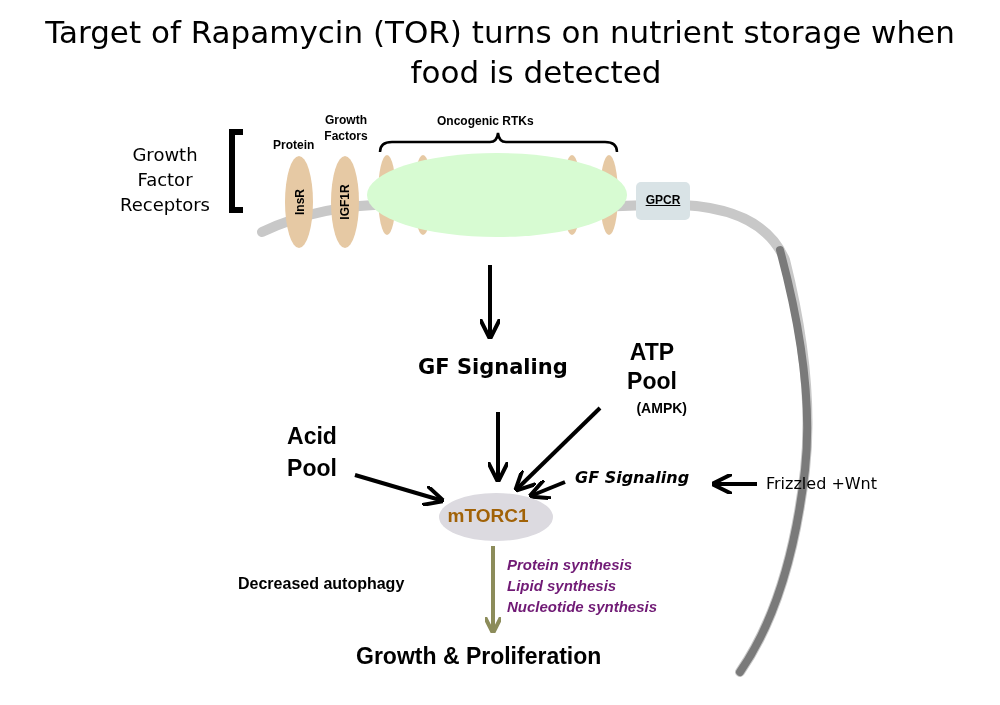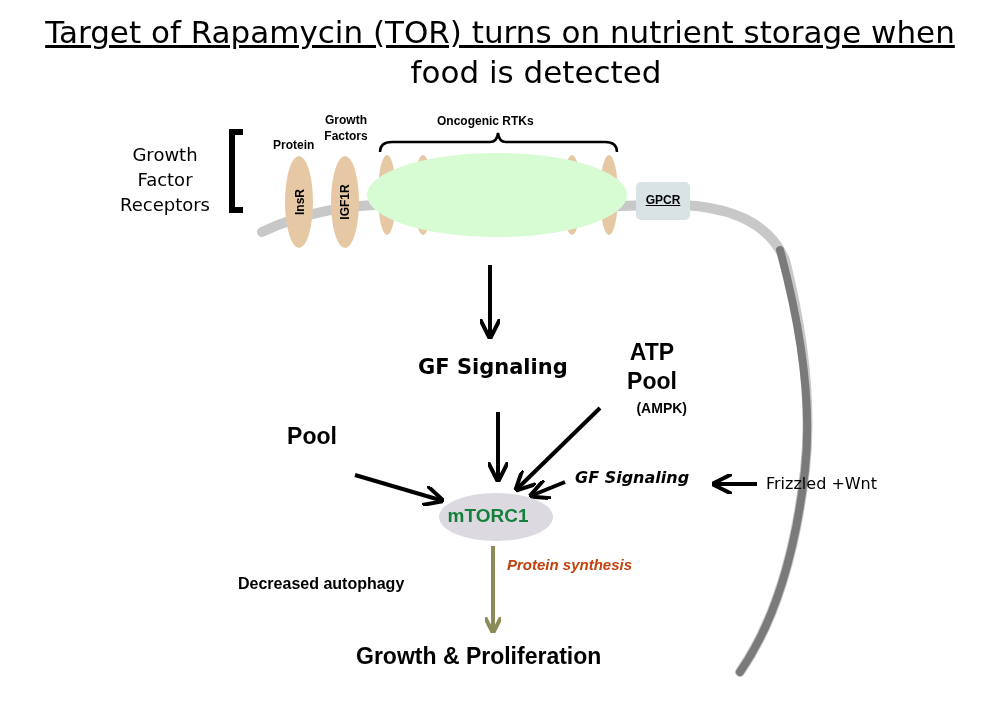--- a/index.html
+++ b/index.html
@@ -6,21 +6,21 @@
   body { width:1000px; height:705px; position:relative; overflow:hidden; font-family:"DejaVu Sans", sans-serif; }
   .abs { position:absolute; }
   .title { left:0; width:1000px; text-align:center; font-family:"DejaVu Sans", sans-serif; font-size:31px; color:#000; line-height:40px; }
   .hand { font-family:"DejaVu Sans", sans-serif; color:#000; }
   .bold { font-family:"Liberation Sans", sans-serif; font-weight:bold; color:#000; }
   svg { position:absolute; left:0; top:0; }
 </style>
 </head>
 <body>
 
-<div class="abs title" style="top:12px;text-decoration:underline;">Target of Rapamycin (TOR) turns on nutrient storage when</div>
+<div class="abs title" style="top:12px;">Target of Rapamycin (TOR) turns on nutrient storage when</div>
 <div class="abs title" style="top:52px;margin-left:36px;">food is detected</div>
 
 <svg width="1000" height="705">
   <defs>
     <marker id="ah" viewBox="0 0 10 10" refX="8" refY="5" markerWidth="5" markerHeight="5" orient="auto">
       <path d="M0,0 L10,5 L0,10" fill="none" stroke="#000" stroke-width="2"></path>
     </marker>
     <marker id="ah2" viewBox="0 0 10 10" refX="8" refY="5" markerWidth="4" markerHeight="4" orient="auto">
       <path d="M0,0 L10,5 L0,10" fill="none" stroke="#8c8c5a" stroke-width="2.5"></path>
     </marker>
@@ -74,23 +74,26 @@
 <div class="abs bold" style="left:322px; top:195px; width:46px; text-align:center; font-size:12px; transform:rotate(-90deg);">IGF1R</div>
 <div class="abs bold" style="left:638px; top:193px; width:50px; text-align:center; font-size:12px;text-decoration:underline;">GPCR</div>
 
 <div class="abs hand" style="left:418px; top:355px; font-size:21px; font-weight:bold;">GF Signaling</div>
 <div class="abs bold" style="left:612px; top:338px; width:80px; text-align:center; font-size:23px; line-height:29px;">
   <div>ATP</div>
   <div>Pool</div>
 </div>
 <div class="abs bold" style="left:617px; top:400px; width:70px; text-align:right; font-size:14px;">(AMPK)</div>
 <div class="abs bold" style="left:262px; top:420px; width:100px; text-align:center; font-size:23px; line-height:32px;">
+  <div>Acid</div>
   <div>Pool</div>
 </div>
 <div class="abs hand" style="left:575px; top:468px; font-size:16px; font-weight:bold; font-style:italic;">GF Signaling</div>
 <div class="abs hand" style="left:766px; top:474px; font-size:16px;">Frizzled +Wnt</div>
-<div class="abs bold" style="left:440px; top:505px; width:96px; text-align:center; font-size:19px; color:#15803d;">mTORC1</div>
+<div class="abs bold" style="left:440px; top:505px; width:96px; text-align:center; font-size:19px; color:#a16207;">mTORC1</div>
 
 <div class="abs bold" style="left:238px; top:575px; font-size:16px;text-align:right;">Decreased autophagy</div>
-<div class="abs bold" style="left:507px; top:554px; font-size:15px; font-style:italic; line-height:21px; color:#c2410c;">
+<div class="abs bold" style="left:507px; top:554px; font-size:15px; font-style:italic; line-height:21px; color:#701a75;">
   <div>Protein synthesis</div>
+  <div>Lipid synthesis</div>
+  <div>Nucleotide synthesis</div>
 </div>
 <div class="abs bold" style="left:356px; top:643px; font-size:23px;">Growth &amp; Proliferation</div>
 
 </body></html>

